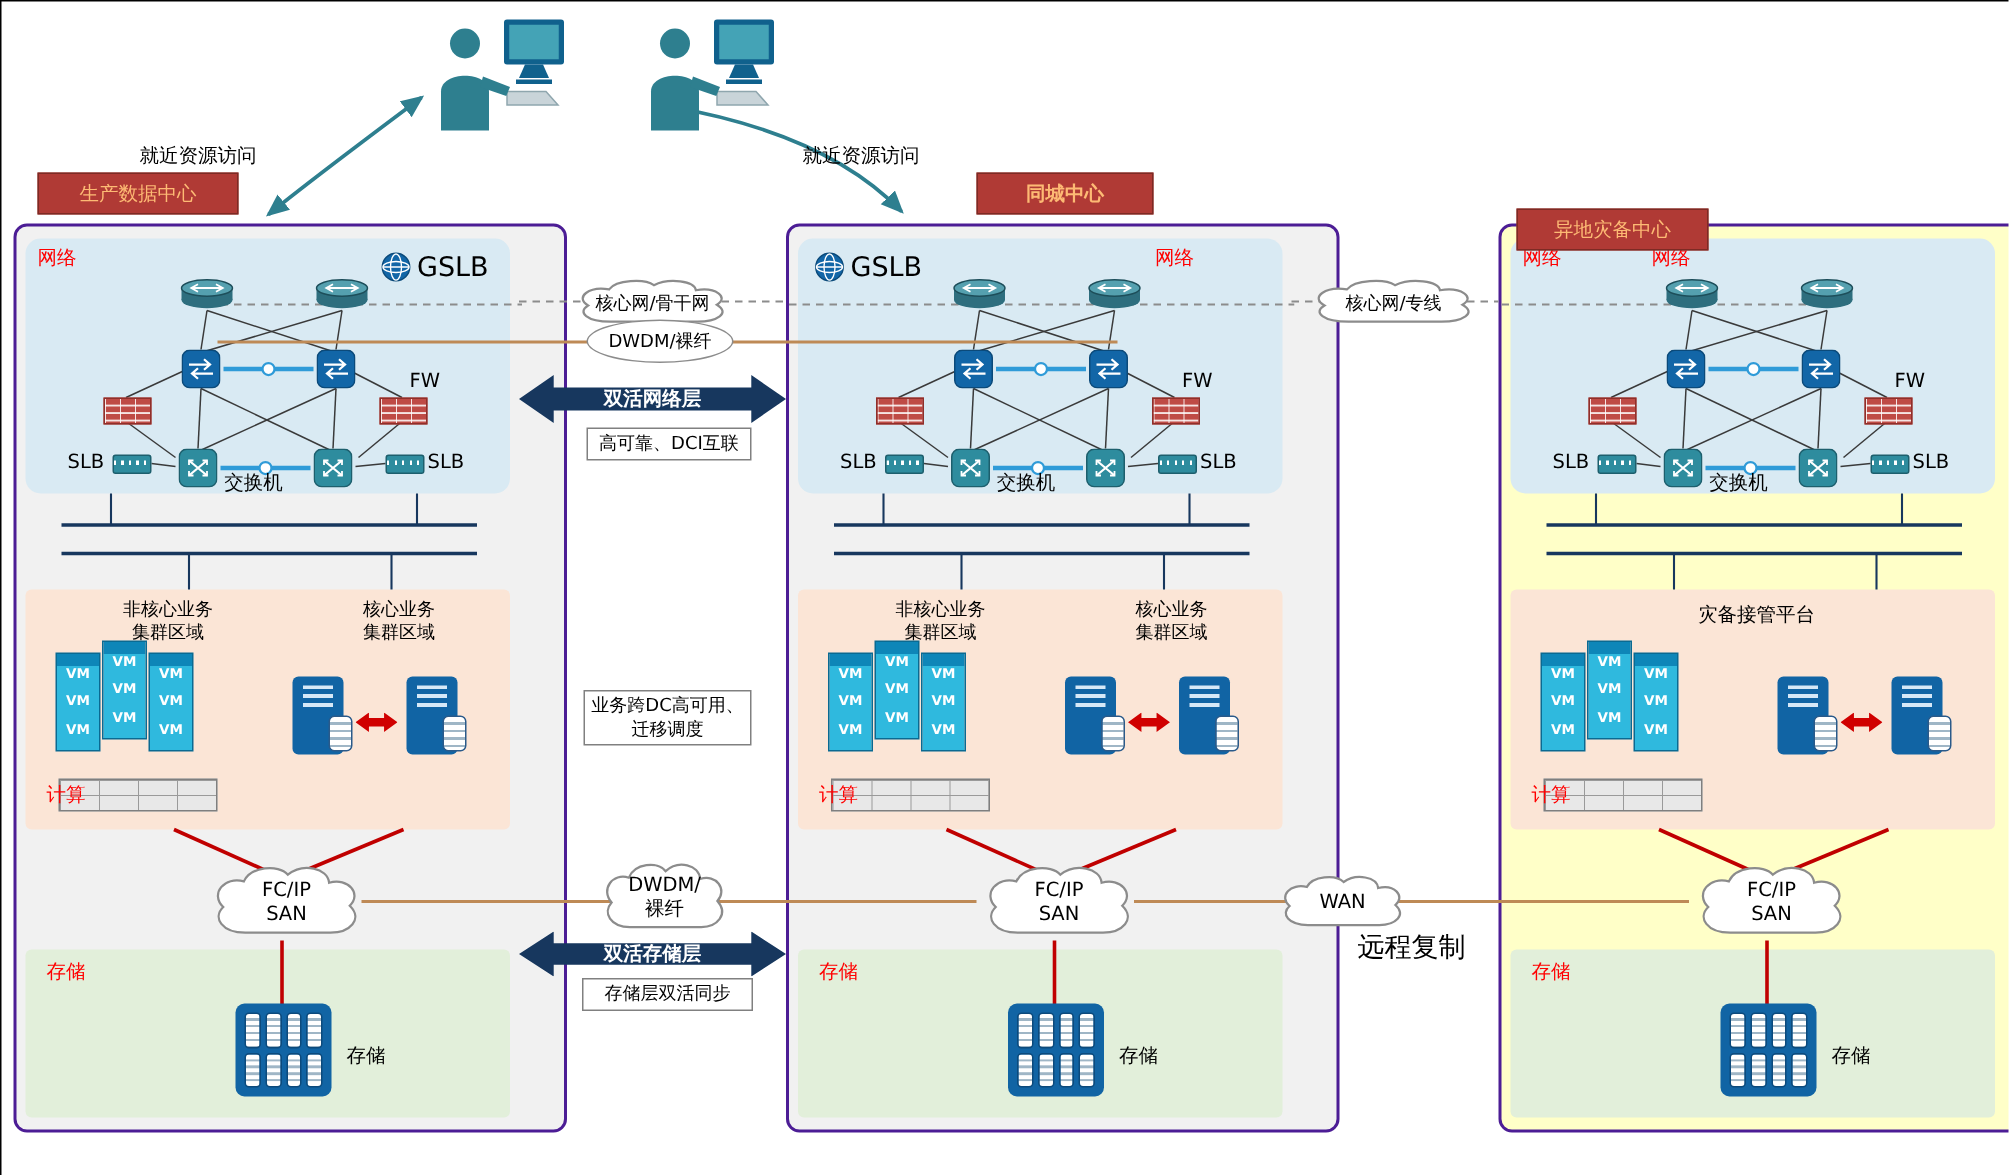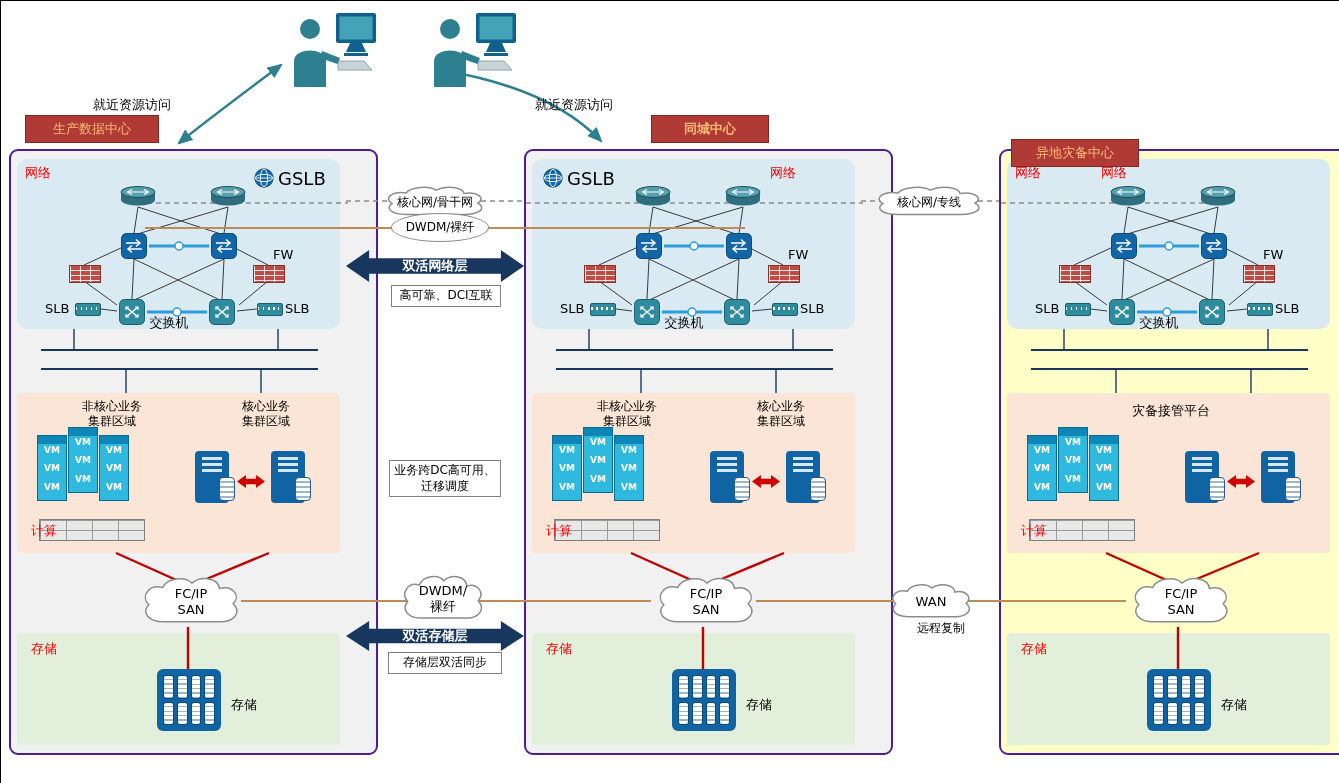--- a/index.html
+++ b/index.html
@@ -587,27 +587,27 @@
   </div>
   <div class="subbox" style="left:387px;top:651px;width:106px;">存储层双活同步</div>
 
   <div class="abs cloud" style="left:868px;top:184px;width:120px;height:34px;">
     <svg viewBox="0 0 120 60" preserveAspectRatio="none">
       <path d="M30 52 C13 52 6 41 14 33 C4 23 15 10 29 14 C34 3 54 1 61 9 C72 0 90 4 91 15 C105 11 115 23 106 32 C116 42 106 52 92 52 Z"></path>
     </svg>
     <div class="cloud-text" style="font-size:12px;">核心网/专线</div>
   </div>
 
-  <div class="abs cloud" style="left:884px;top:581px;width:92px;height:40px;">
+  <div class="abs cloud" style="left:848px;top:581px;width:92px;height:40px;">
     <svg viewBox="0 0 120 60" preserveAspectRatio="none">
       <path d="M30 52 C13 52 6 41 14 33 C4 23 15 10 29 14 C34 3 54 1 61 9 C72 0 90 4 91 15 C105 11 115 23 106 32 C116 42 106 52 92 52 Z"></path>
     </svg>
     <div class="cloud-text" style="font-size:13px;">WAN</div>
   </div>
-  <div class="txt tc" style="left:898px;top:620px;width:84px;font-size:12px;">远程复制</div>
+  <div class="txt tc" style="left:898px;top:620px;width:84px;font-size:18px;">远程复制</div>
 
   <div class="abs badge" style="left:24px;top:114px;width:132px;height:26px;">生产数据中心</div>
   <div class="abs badge" style="left:650px;top:114px;width:116px;height:26px;font-weight:bold;">同城中心</div>
   <div class="abs badge" style="left:1010px;top:114px;width:126px;height:26px;margin-top:24px;">异地灾备中心</div>
 
   <div class="abs" style="left:285px;top:8px;width:95px;height:80px;">
     <svg viewBox="0 0 95 80" style="width:100%;height:100%;">
       <rect x="50" y="4" width="40" height="30" rx="2" fill="#10618D"></rect>
       <rect x="53.5" y="7.5" width="33" height="23" fill="#44A3B6"></rect>
       <path d="M64 34 h12 l4 9 h-20 z" fill="#10618D"></path>

